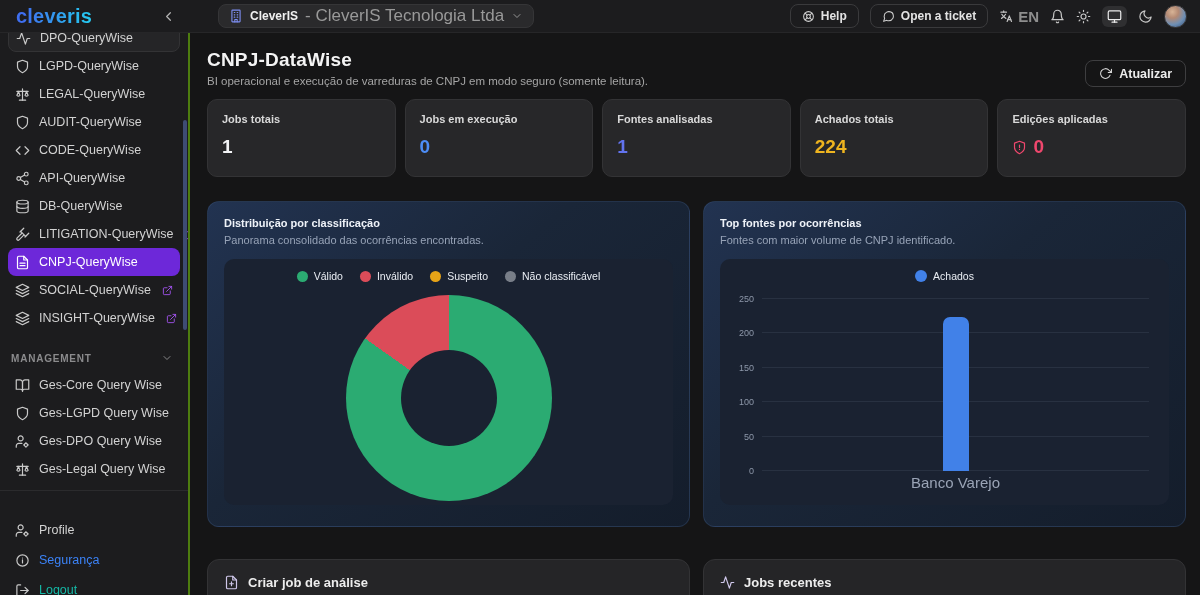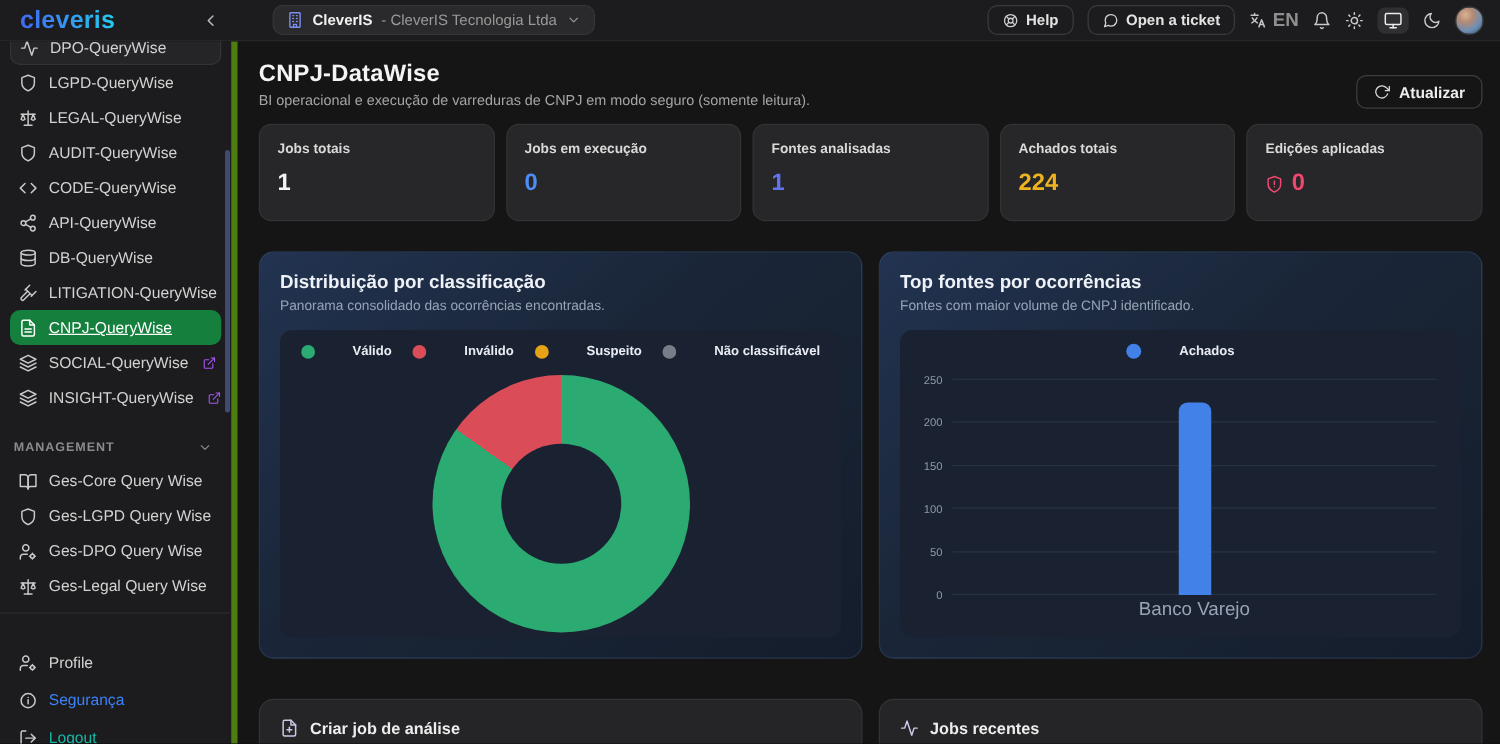--- a/index.html
+++ b/index.html
@@ -13,38 +13,38 @@
   .tb-left{width:190px;display:flex;align-items:center;justify-content:space-between;
            padding:0 14px 0 16px;}
   .logo{font-size:20px;font-weight:700;letter-spacing:.2px;
         background:linear-gradient(90deg,#3f6ff0 10%,#26c6f0 95%);
         -webkit-background-clip:text;background-clip:text;color:transparent;line-height:1;}
   .collapse{color:#b5b5b5;width:15px;height:15px;cursor:pointer;}
   .pill{margin-left:28px;height:24px;display:flex;align-items:center;gap:7px;
         background:#2a2a2c;border:1px solid #353537;border-radius:8px;padding:0 10px;cursor:pointer;}
   .pill .ic{color:#7d8ef2;}
   .pill-name{font-size:12px;font-weight:700;color:#f1f1f1;}
-  .pill-rest{font-size:12px;color:#999;}
+  .pill-rest{font-size:17px;color:#999;}
   .pill .chev{color:#999;}
   .tb-right{margin-left:auto;display:flex;align-items:center;gap:11px;padding-right:13px;}
   .tb-btn{height:24px;display:flex;align-items:center;gap:6px;border:1px solid #3a3a3c;
           border-radius:8px;padding:0 11px;font-size:12px;font-weight:600;color:#e3e3e3;
           background:transparent;cursor:pointer;}
   .tb-btn .ic{color:#cfcfcf;}
   .lang{display:flex;align-items:center;gap:4px;color:#c3c3c3;cursor:pointer;}
   .lang-code{font-size:15px;font-weight:700;color:#8e8e8e;}
   .tb-ic{color:#c8c8c8;cursor:pointer;display:flex;}
   .tb-ic.active{background:#2f2f31;border-radius:6px;padding:3px 5px;color:#ececec;}
   .avatar{width:23px;height:23px;border-radius:50%;cursor:pointer;
           background:radial-gradient(circle at 35% 28%,#d8b496 0%,#b48a74 30%,#6f8fb4 62%,#2f4d78 100%);
           border:1px solid #3a3a3c;}
 
   
   .sidebar{position:absolute;top:33px;left:0;width:190px;bottom:0;background:#1c1c1e;
-           border-right:5px solid #4d7c0f;z-index:4;}
+           border-right:2px solid #4d7c0f;z-index:4;}
   .nav{position:absolute;top:0;left:0;right:0;height:457px;overflow:hidden;padding-top:0;}
   .nav-item{height:28px;margin:0 8px;border-radius:8px;display:flex;align-items:center;
             gap:9px;padding:0 7px;font-size:12.5px;color:#d2d2d2;cursor:pointer;white-space:nowrap;}
   .nav-item .ic{color:#c9c9c9;flex:none;}
   .nav-item.cut{margin-top:-9px;background:#252527;border:1px solid #333335;}
   .nav-item.selected{background:#4d58d8;color:#fff;}
   .nav-item.selected .ic{color:#fff;}
   .nav-item .ext{color:#a855f7;margin-left:2px;}
   .mgmt-head{margin:15px 8px 2px 4px;height:22px;display:flex;align-items:center;
              justify-content:space-between;padding:0 7px;font-size:10px;font-weight:700;
@@ -70,29 +70,29 @@
   .stats{display:flex;gap:9px;margin-top:12px;border-radius:24px;}
   .stat-card{flex:1;height:78px;background:#272729;border:1px solid #333335;border-radius:10px;
              padding:13px 14px;}
   .stat-label{font-size:11px;font-weight:700;color:#d9d9d9;}
   .stat-value{margin-top:11px;font-size:19px;font-weight:800;display:flex;align-items:center;gap:6px;}
 
   .charts{display:flex;gap:13px;margin-top:24px;}
   .chart-card{flex:1;height:326px;border-radius:12px;border:1px solid rgba(64,90,130,.35);
               background:linear-gradient(140deg,#223351 0%,#1a2638 42%,#141d2b 100%);
               padding:15px 16px;}
-  .chart-title{font-size:15px;font-weight:700;color:#eef2f8;}
+  .chart-title{font-size:11px;font-weight:700;color:#eef2f8;}
   .chart-sub{margin-top:5px;font-size:11px;color:#97a3b7;}
   .panel{position:relative;margin-top:13px;height:246px;border-radius:10px;background:#1a2231;
          overflow:hidden;}
   .legend{position:absolute;top:11px;left:0;right:0;display:flex;justify-content:center;
           gap:17px;align-items:center;}
   .legend-item{display:flex;align-items:center;gap:6px;cursor:pointer;}
   .legend-dot{width:11px;height:11px;border-radius:50%;}
-  .legend-label{font-size:10.5px;font-weight:700;color:#e9edf3;margin-left:24px;}
+  .legend-label{font-size:10.5px;font-weight:400;color:#e9edf3;}
 
   .donut-wrap{position:absolute;top:36px;left:50%;transform:translateX(-50%);
               width:206px;height:206px;}
   .donut{width:206px;height:206px;border-radius:50%;}
   .donut-hole{position:absolute;top:50%;left:50%;width:96px;height:96px;border-radius:50%;
               background:#1a2231;transform:translate(-50%,-50%);}
 
   .plot{position:absolute;left:42px;right:20px;top:40px;bottom:34px;}
   .gridline{position:absolute;left:0;right:0;height:1px;background:rgba(148,163,184,.12);}
   .ytick{position:absolute;left:-8px;transform:translate(-100%,-50%);font-size:9px;color:#8e98aa;}
@@ -283,21 +283,21 @@
           </span>
           <span>LITIGATION-QueryWise</span>
           <span class="ic ext" style="height: 11px; width: 11px; color: rgb(168, 85, 247);">
             <svg viewBox="0 0 24 24" fill="none" stroke="currentColor" stroke-width="1.9" stroke-linecap="round" stroke-linejoin="round">
               <path d="M18 13v6a2 2 0 0 1-2 2H5a2 2 0 0 1-2-2V8a2 2 0 0 1 2-2h6"></path>
               <polyline points="15 3 21 3 21 9"></polyline>
               <line x1="10" y1="14" x2="21" y2="3"></line>
             </svg>
           </span>
         </div>
-        <div class="nav-item selected" style="background: #15803d; text-decoration: underline;">
+        <div class="nav-item selected" style="background: #6d28d9;">
           <span class="ic" style="height: 15px; width: 15px;">
             <svg viewBox="0 0 24 24" fill="none" stroke="currentColor" stroke-width="1.9" stroke-linecap="round" stroke-linejoin="round">
               <path d="M14 2H6a2 2 0 0 0-2 2v16a2 2 0 0 0 2 2h12a2 2 0 0 0 2-2V8z"></path>
               <polyline points="14 2 14 8 20 8"></polyline>
               <line x1="16" y1="13" x2="8" y2="13"></line>
               <line x1="16" y1="17" x2="8" y2="17"></line>
             </svg>
           </span>
           <span>CNPJ-QueryWise</span>
         </div>

